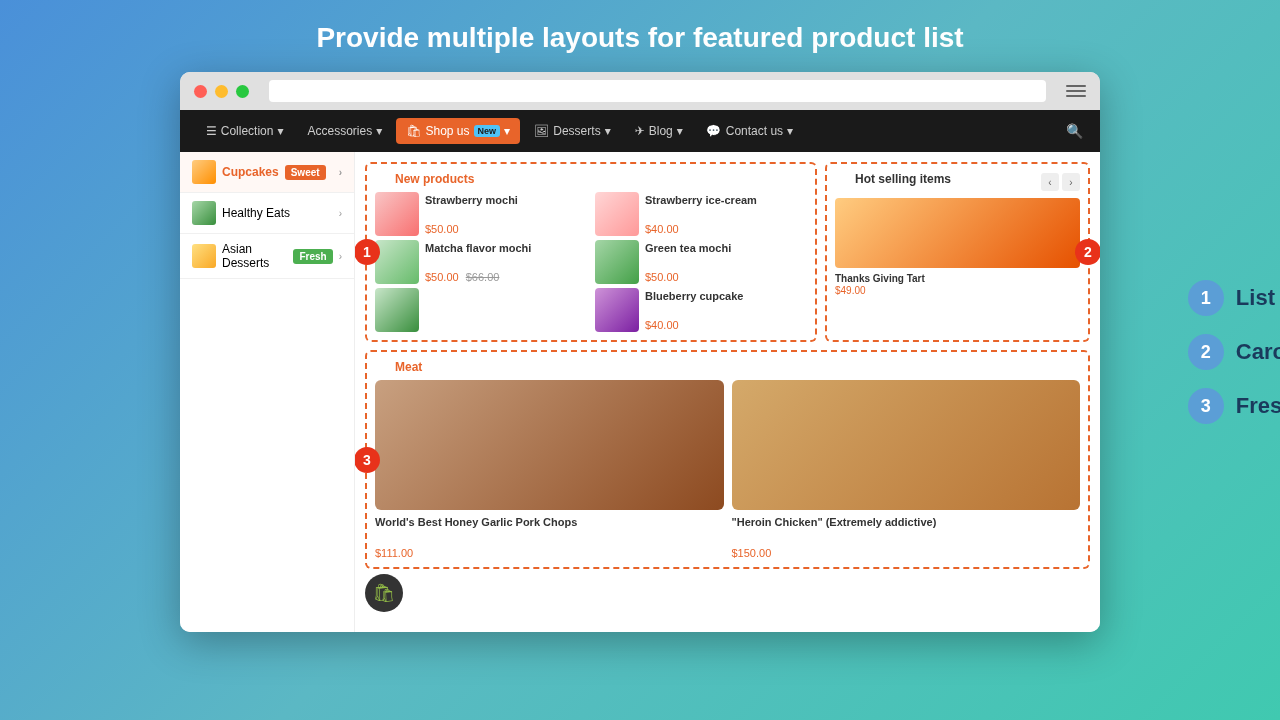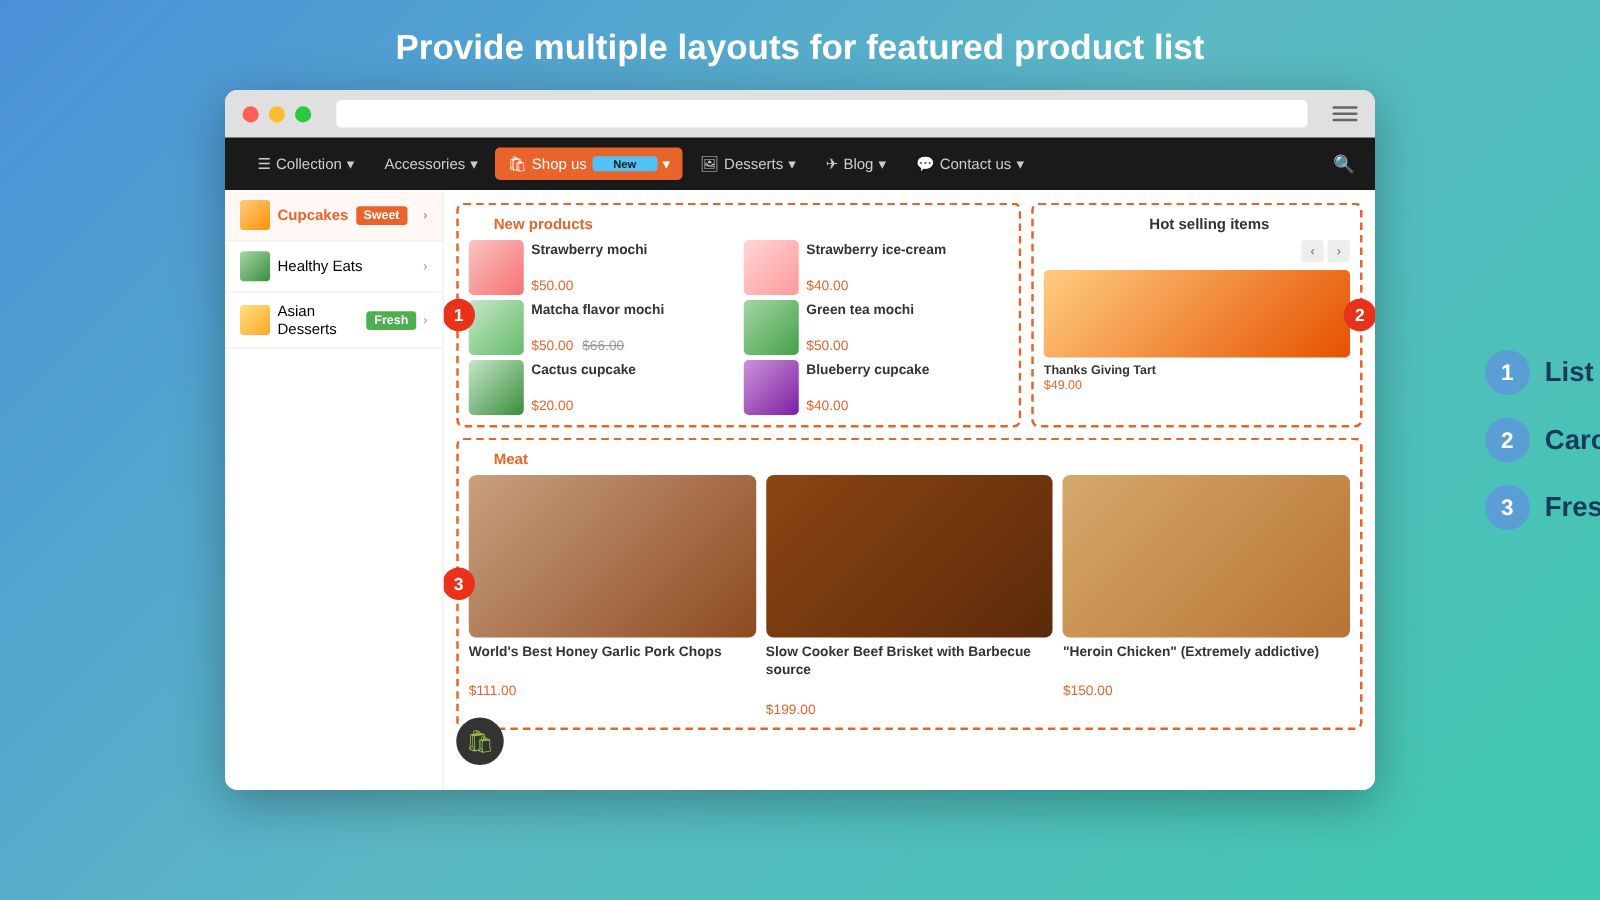--- a/index.html
+++ b/index.html
@@ -92,21 +92,21 @@
 
     .nav-item.active {
       background: #e8642a;
       color: white;
     }
 
     .nav-badge {
       background: #4fc3f7;
       color: #1a1a1a;
       font-size: 9px;
-      padding: 1px 17px;
+      padding: 1px 4px;
       border-radius: 3px;
       font-weight: bold;
     }
 
     .nav-search {
       margin-left: auto;
       color: #ccc;
       font-size: 14px;
     }
 
@@ -545,39 +545,35 @@
                   <div class="product-info">
                     <div class="product-name">Green tea mochi</div>
                     <div class="product-price">$50.00</div>
                   </div>
                 </div>
               </div>
 
               <div style="display:flex; gap:8px;">
                 <div class="product-list-item" style="flex:1">
                   <div class="product-thumb img-cactus-cupcake"></div>
-                  <div class="product-info">
-                    <div class="product-name">Cactus cupcake</div>
-                    <div class="product-price">$20.00</div>
-                  </div>
                 </div>
                 <div class="product-list-item" style="flex:1">
                   <div class="product-thumb img-blueberry"></div>
                   <div class="product-info">
                     <div class="product-name">Blueberry cupcake</div>
                     <div class="product-price">$40.00</div>
                   </div>
                 </div>
               </div>
             </div>
           </div>
 
           <div class="panel panel-hot-selling panel-container">
             <span class="number-badge badge-2">2</span>
-            <div style="display:flex; align-items:center; margin-bottom:6px;flex-direction:column;">
+            <div style="display:flex; align-items:center; margin-bottom:6px;">
               <div class="panel-title hot">Hot selling items</div>
               <div style="margin-left:auto; display:flex; gap:3px;">
                 <div class="hot-nav-btn">‹</div>
                 <div class="hot-nav-btn">›</div>
               </div>
             </div>
             <div class="hot-products-grid">
               <div class="hot-product">
                 <div class="hot-product-img img-pie"></div>
                 <div class="hot-product-name">Thanks Giving Tart</div>
@@ -590,25 +586,20 @@
         <div class="panel panel-meat panel-container" style="position:relative;">
           <span class="number-badge badge-3">3</span>
           <div class="panel-title">Meat</div>
           <div class="meat-grid">
             <div class="meat-item">
               <div class="meat-img img-pork"></div>
               <div class="meat-name">World's Best Honey Garlic Pork Chops</div>
               <div class="meat-price">$111.00</div>
             </div>
             <div class="meat-item">
-              <div class="meat-img img-beef"></div>
-              <div class="meat-name">Slow Cooker Beef Brisket with Barbecue source</div>
-              <div class="meat-price">$199.00</div>
-            </div>
-            <div class="meat-item">
               <div class="meat-img img-chicken"></div>
               <div class="meat-name">"Heroin Chicken" (Extremely addictive)</div>
               <div class="meat-price">$150.00</div>
             </div>
           </div>
         </div>
 
       </div>
     </div>
 

